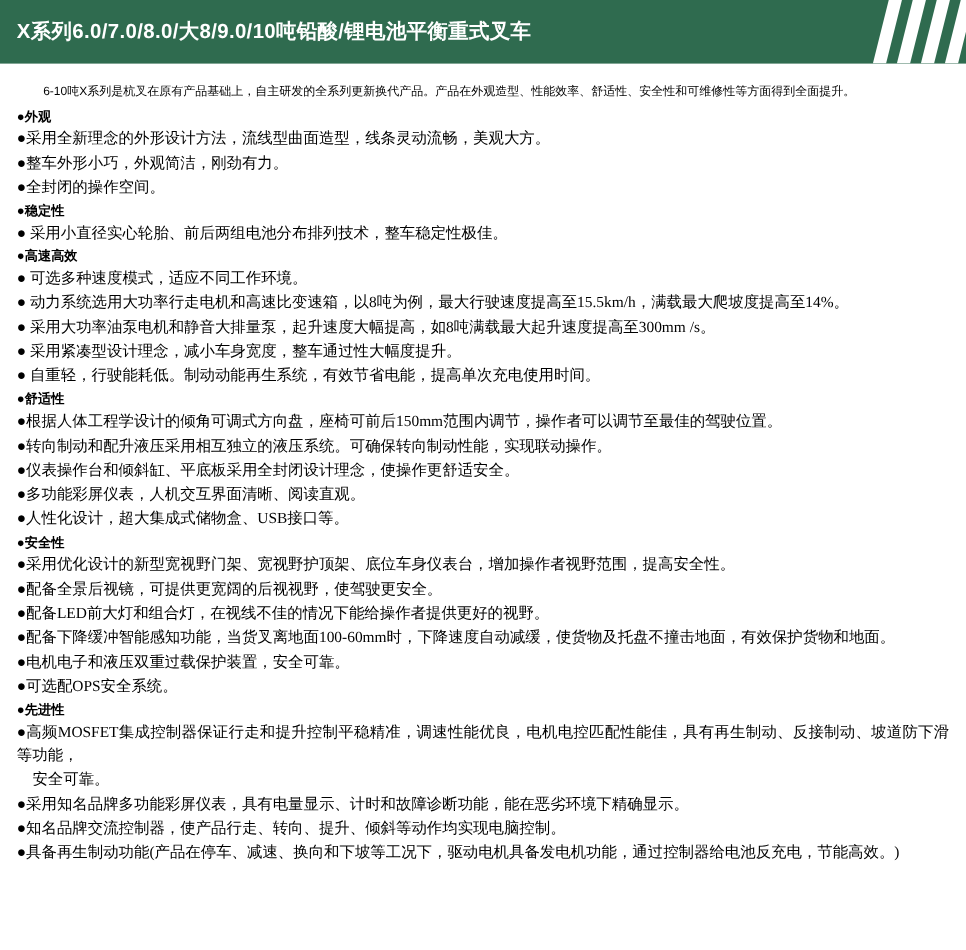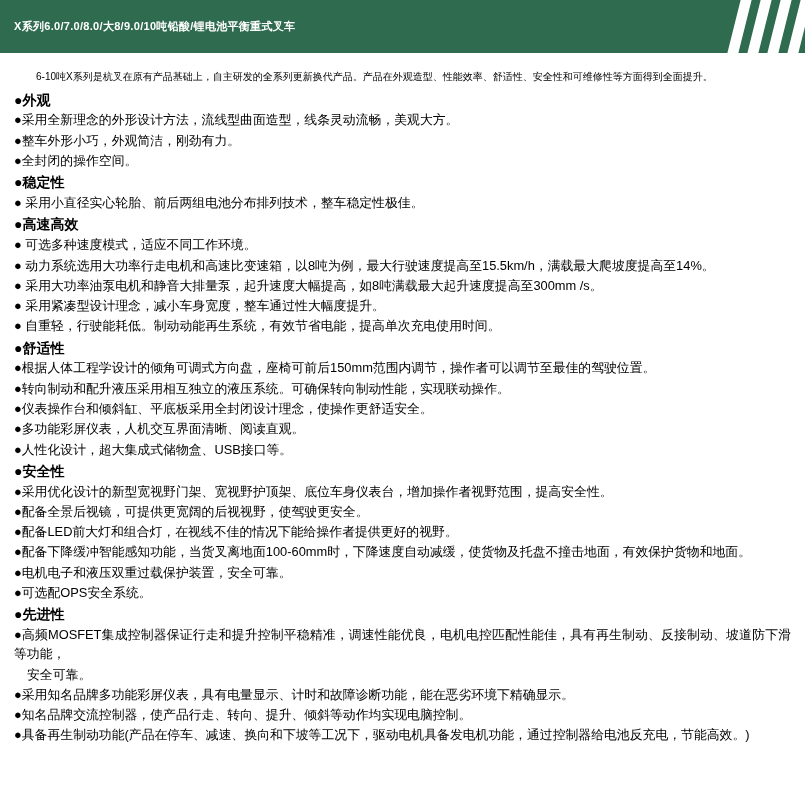--- a/index.html
+++ b/index.html
@@ -24,21 +24,21 @@
   .header {
     position: relative;
     height: 53px;
     background: #2f6b4f;
     display: flex;
     align-items: center;
     overflow: hidden;
   }
   .header-title {
     color: #ffffff;
-    font-size: 11px;
+    font-size: 17px;
     font-weight: bold;
     letter-spacing: 0.3px;
     padding-left: 14px;
     white-space: nowrap;
   }
   .header-stripes {
     position: absolute;
     right: 0;
     top: 0;
     height: 53px;
@@ -61,31 +61,32 @@
     box-sizing: border-box;
   }
   .intro {
     font-size: 10px;
     line-height: 1.55;
     text-indent: 2.2em;
     margin: 0 0 6px 0;
     text-align: justify;
   }
   .section-head {
-    font-size: 14px;
+    font-size: 11px;
     font-weight: bold;
     margin: 3px 0 1px 0;
     line-height: 1.35;
   }
   .bullet-line {
     font-size: 12.85px;
     line-height: 1.5;
     margin: 0 0 1px 0;
     padding-left: 0;
     text-align: justify;
+    font-family: Liberation Serif, serif;
   }
   .bullet-line .indent {
     display: block;
     padding-left: 13px;
   }
 </style>
 </head>
 <body>
 
 <div class="page">

